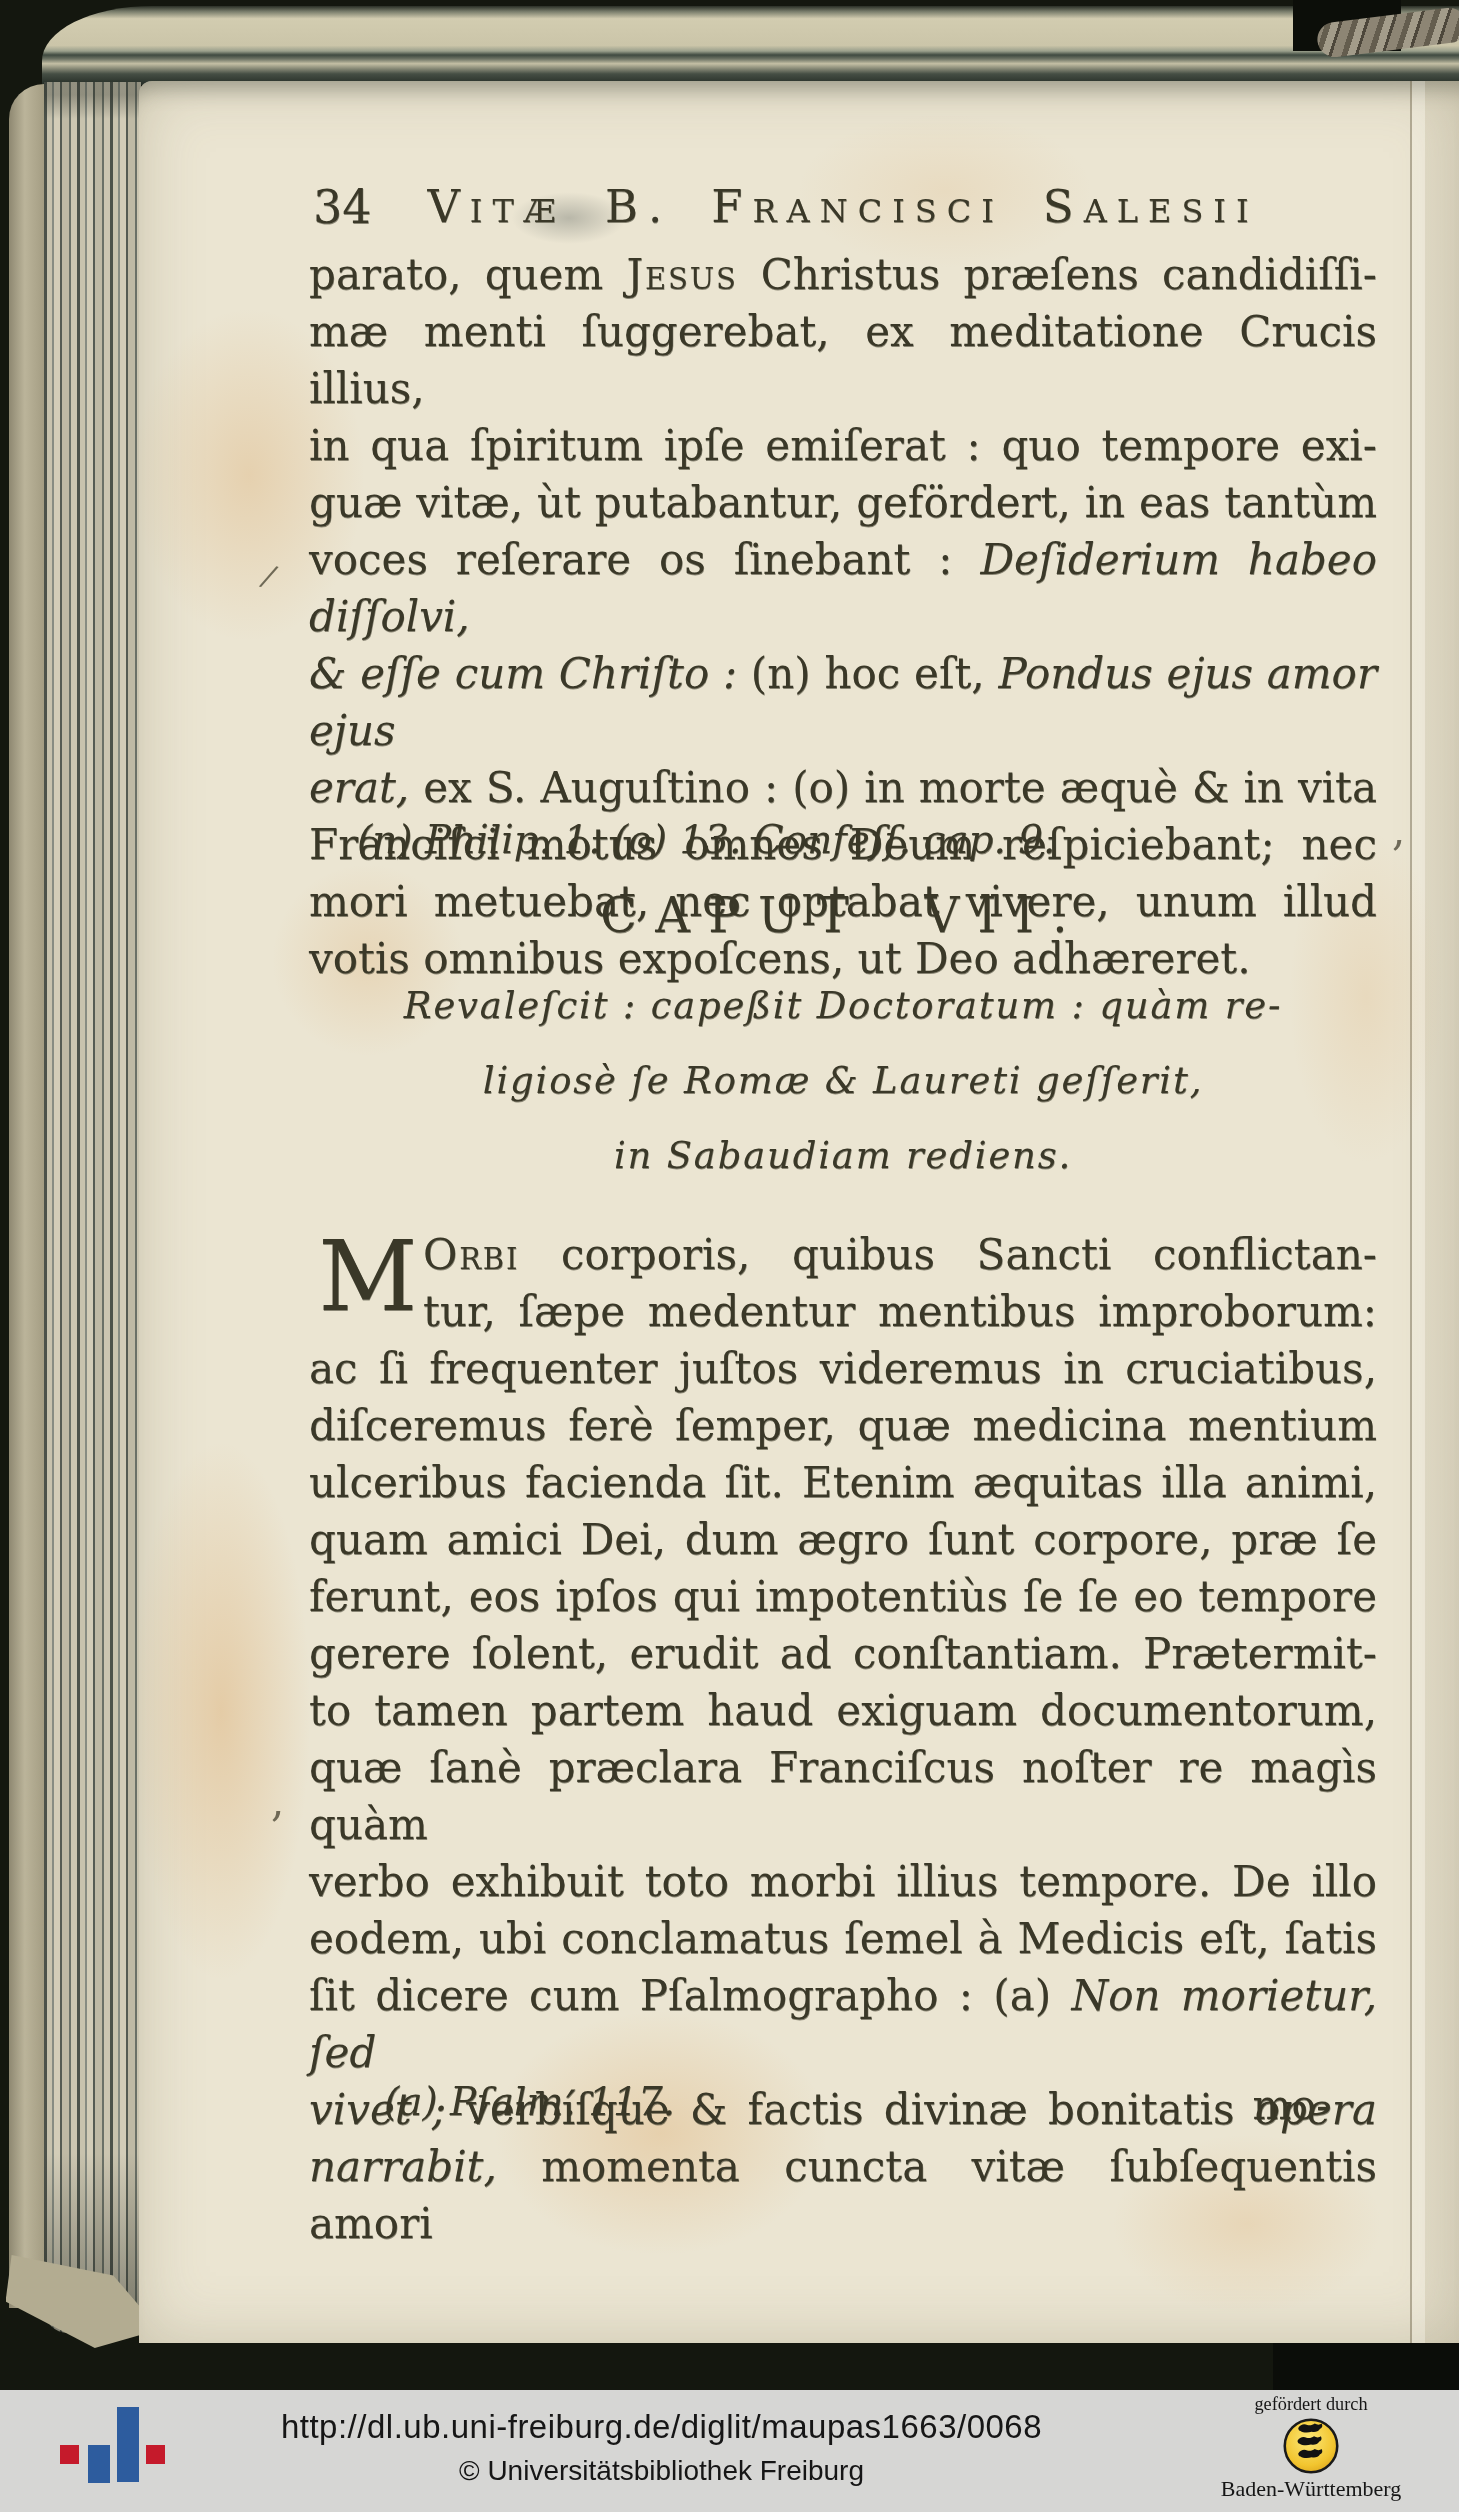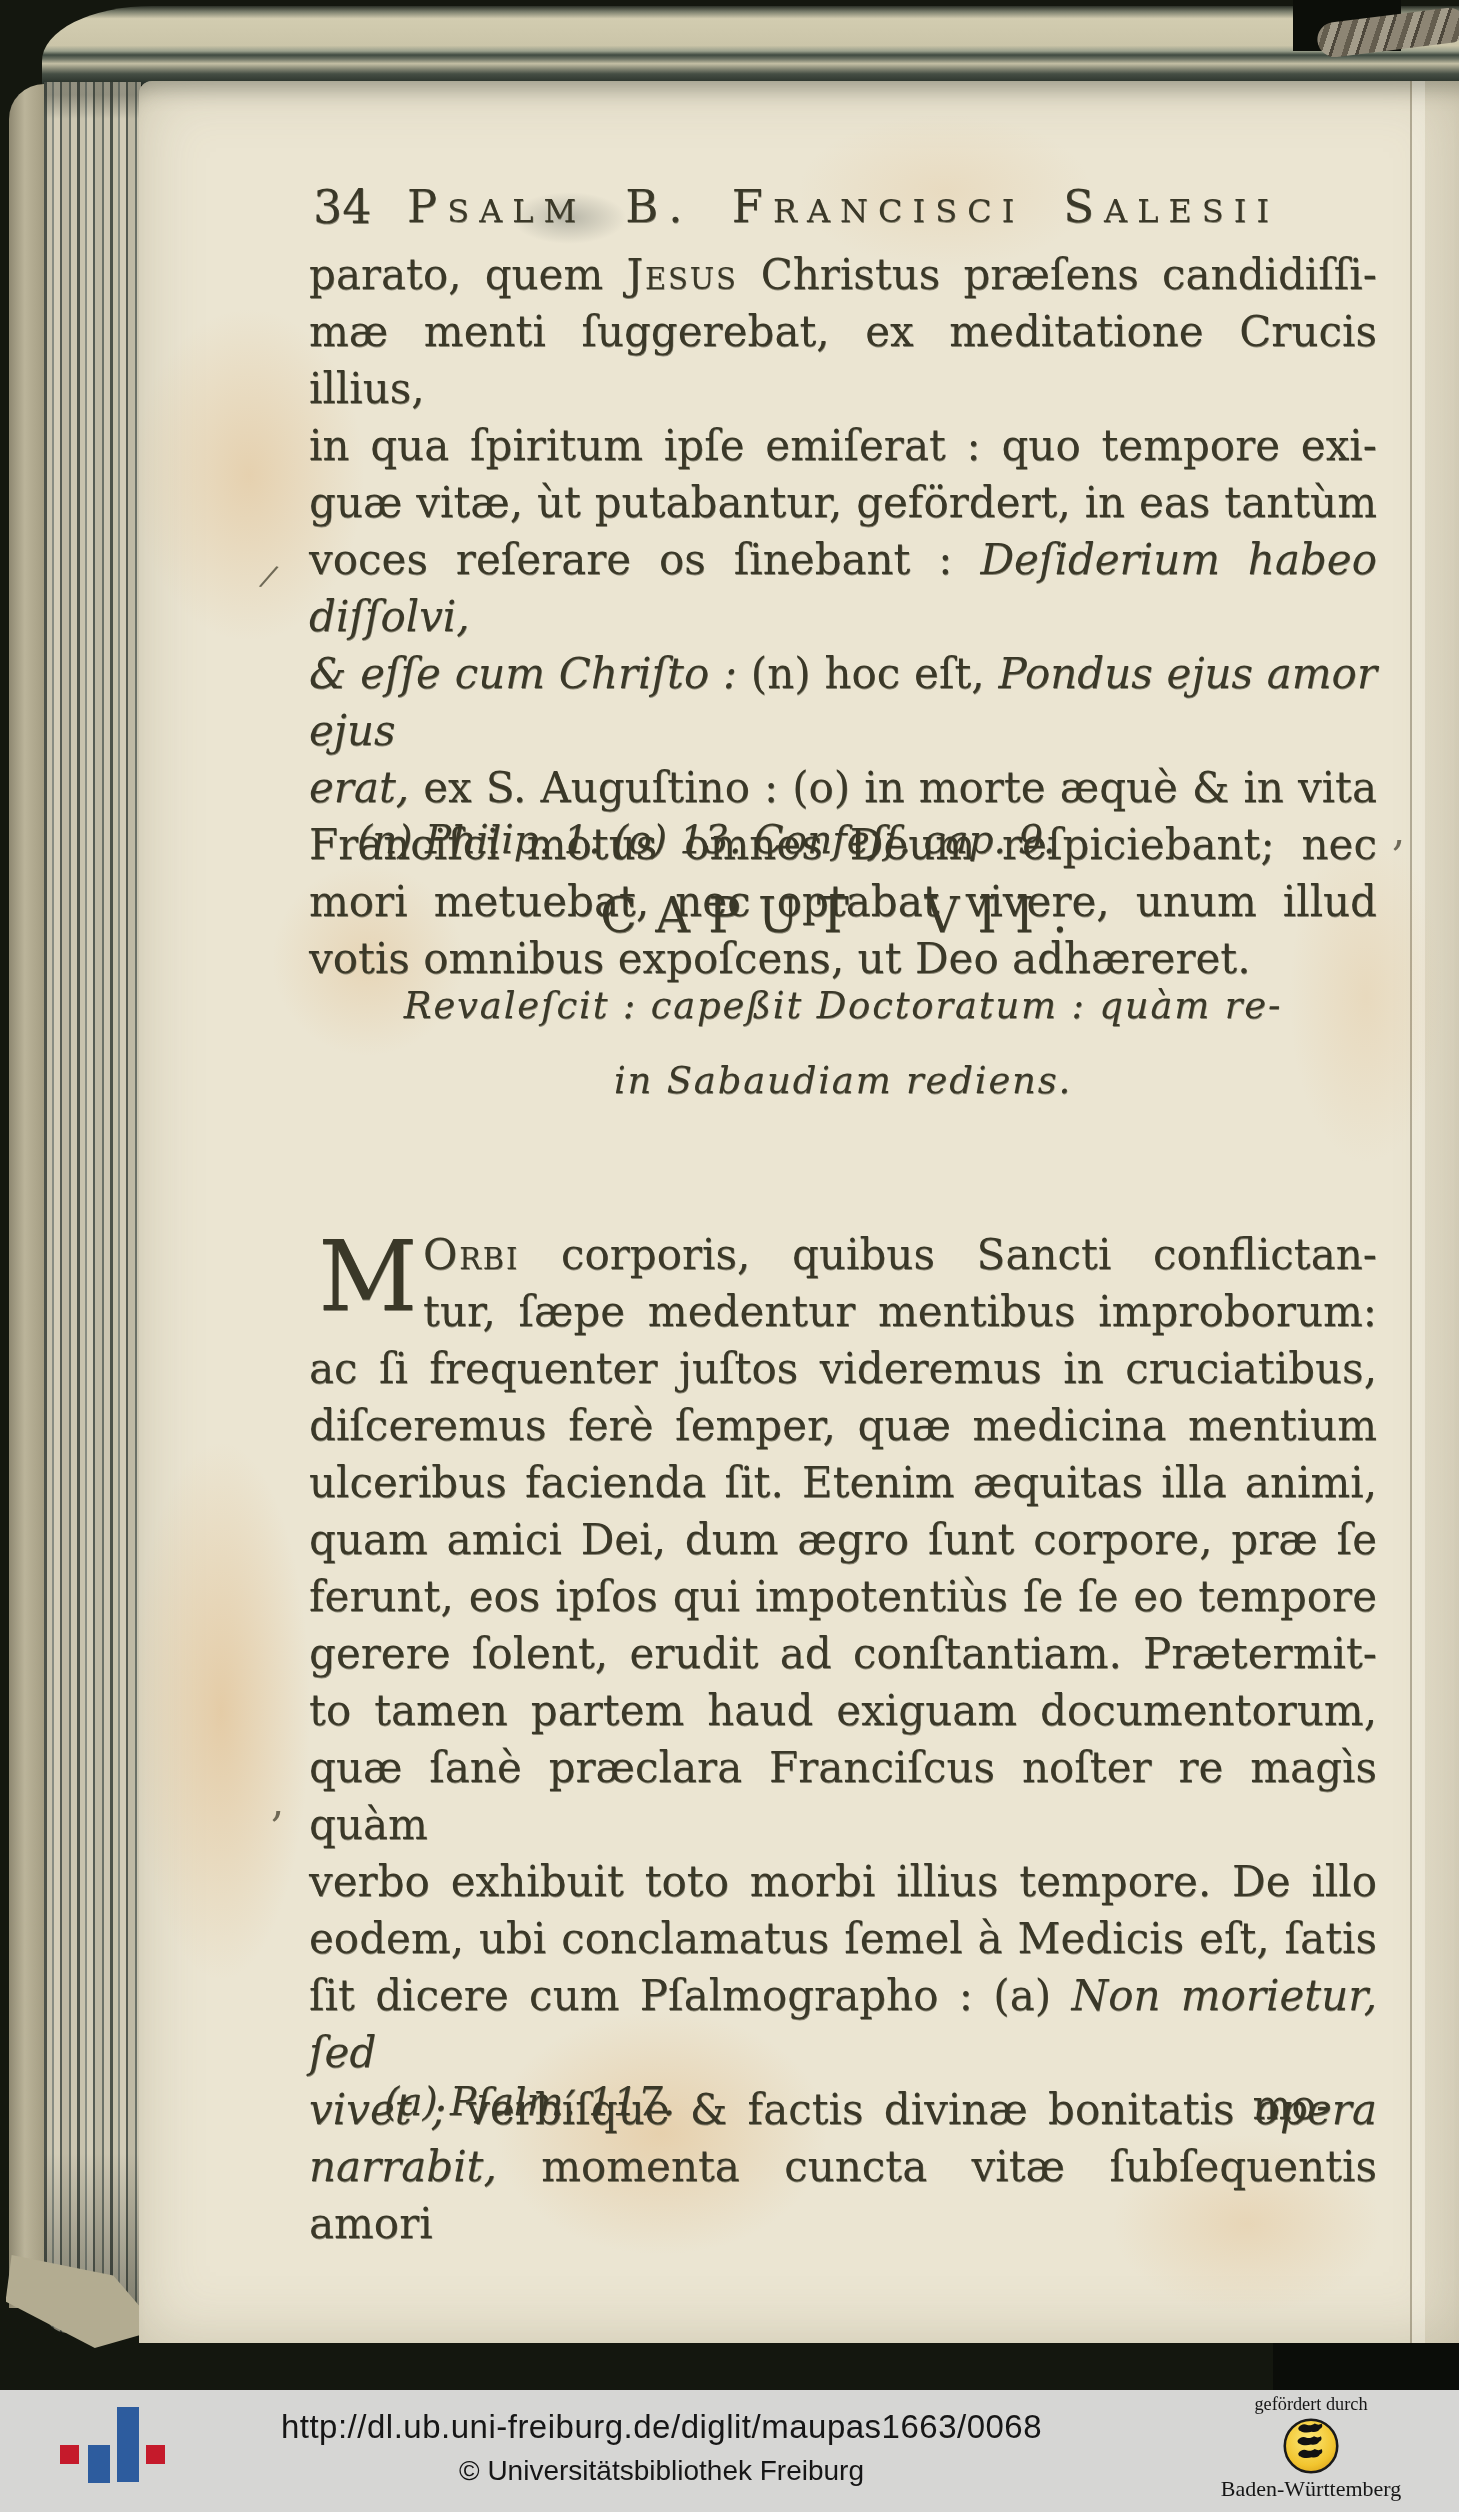--- a/index.html
+++ b/index.html
@@ -126,41 +126,42 @@
   <div class="cord"></div>
   <div class="left-cover"></div>
   <div class="left-pages"></div>
   <div class="corner-wrap"></div>
 
   <div class="page-sheet">
     <div class="page-fold"></div>
     <div class="foxing"></div>
 
     <span class="pagenum">34</span>
-    <div class="running-header">Pſalm B. Francisci Salesii</div>
+    <div class="running-header">Vitæ B. Francisci Salesii</div>
 
     <div class="para para1" id="para1">
         <div class="tline"><span class="seg-roman">parato, quem </span><span class="seg-smallcaps">Jesus</span><span class="seg-roman"> Christus præſens candidiſſi-</span></div>
         <div class="tline"><span class="seg-roman">mæ menti ſuggerebat, ex meditatione Crucis illius,</span></div>
         <div class="tline"><span class="seg-roman">in qua ſpiritum ipſe emiſerat : quo tempore exi-</span></div>
         <div class="tline"><span class="seg-roman">guæ vitæ, ùt putabantur, gefördert, in eas tantùm</span></div>
         <div class="tline"><span class="seg-roman">voces reſerare os ſinebant : </span><span class="seg-italic">Deſiderium habeo diſſolvi,</span></div>
         <div class="tline"><span class="seg-italic">&amp; eſſe cum Chriſto : </span><span class="seg-roman">(n) hoc eſt, </span><span class="seg-italic">Pondus ejus amor ejus</span></div>
         <div class="tline"><span class="seg-italic">erat, </span><span class="seg-roman">ex S. Auguſtino : (o) in morte æquè &amp; in vita</span></div>
         <div class="tline"><span class="seg-roman">Franciſci motus omnes Deum reſpiciebant; nec</span></div>
         <div class="tline"><span class="seg-roman">mori metuebat, nec optabat vivere, unum illud</span></div>
         <div class="tline no-just"><span class="seg-roman">votis omnibus expoſcens, ut Deo adhæreret.</span></div>
       </div>
 
     <div class="footnote fn1">(n) Philip. 1. (o) 13. Confeſſ. cap. 9.</div>
 
     <div class="caput">CAPUT VII.</div>
 
     <div class="subtitle">
       <div class="sub-line">Revaleſcit : capeßit Doctoratum : quàm re-</div>
+      <div class="sub-line">ligiosè ſe Romæ &amp; Laureti geſſerit,</div>
       <div class="sub-line">in Sabaudiam rediens.</div>
     </div>
 
     <div class="para para2" id="para2">
       <span class="dropcap">M</span>
     <div class="tline indented"><span class="seg-smallcaps">Orbi</span><span class="seg-roman"> corporis, quibus Sancti conflictan-</span></div>
         <div class="tline indented"><span class="seg-roman">tur, ſæpe medentur mentibus improborum:</span></div>
         <div class="tline"><span class="seg-roman">ac ſi frequenter juſtos videremus in cruciatibus,</span></div>
         <div class="tline"><span class="seg-roman">diſceremus ferè ſemper, quæ medicina mentium</span></div>
         <div class="tline"><span class="seg-roman">ulceribus facienda ſit. Etenim æquitas illa animi,</span></div>

